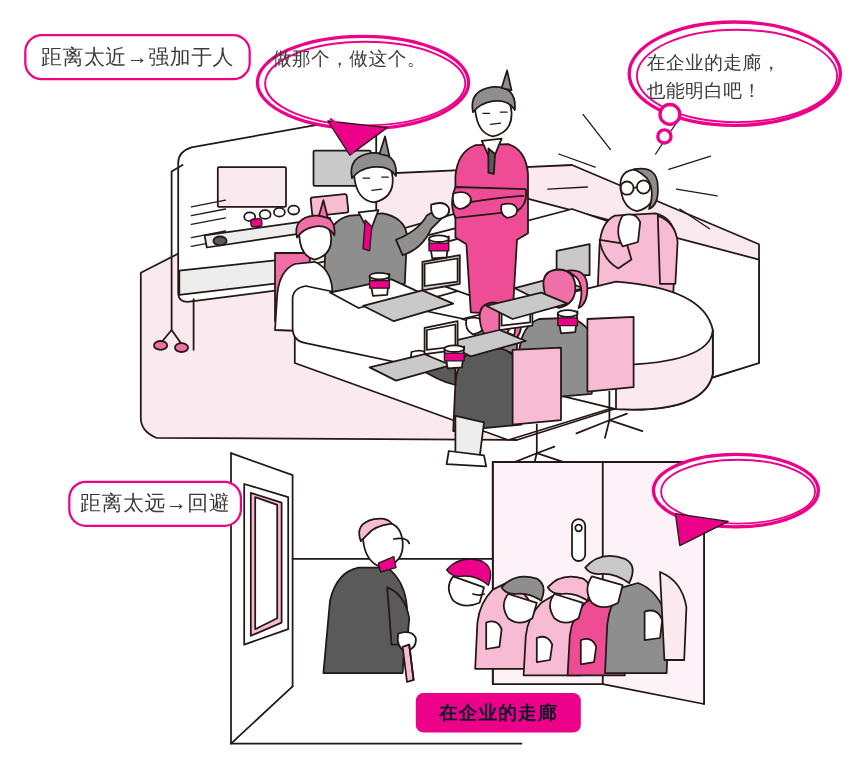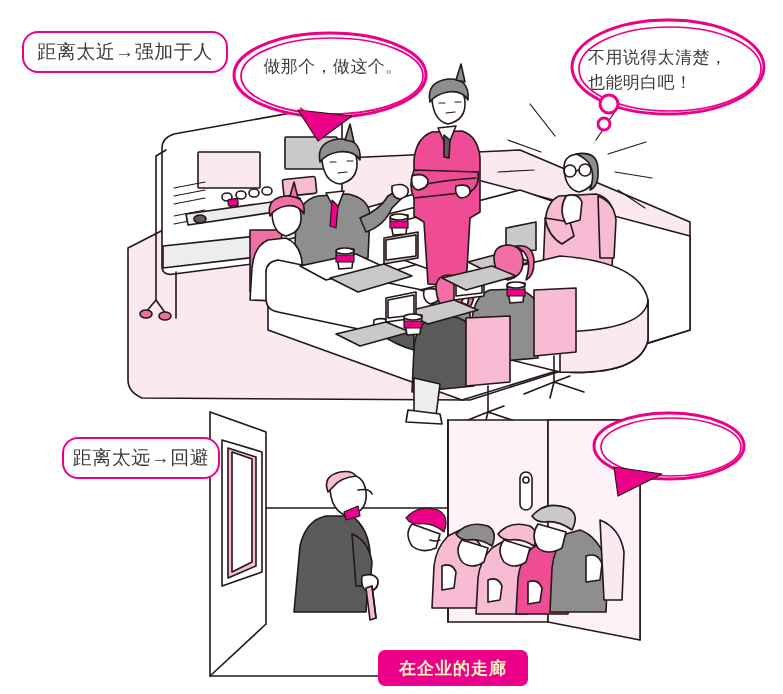--- a/index.html
+++ b/index.html
@@ -24,30 +24,30 @@
     white-space:nowrap;
   }
   #label-close{left:22px;top:31px;width:206px;height:42px;}
   #label-far{left:28px;top:437px;width:158px;height:42px;margin-left:34px;}
 
   
   .bubble-text{
     position:absolute;color:#3a3a3a;font-size:17px;
     line-height:25px;letter-spacing:.4px;white-space:pre-line;
   }
-  #bubble-text-1{left:248px;top:54px;width:170px;text-align:center;}
+  #bubble-text-1{left:248px;top:41px;width:170px;}
   #bubble-text-2{left:588px;top:45px;width:170px;}
   #bubble-text-3{left:594px;top:430px;width:150px;}
 
   
   #caption-banner{
     position:absolute;left:378px;top:630px;width:150px;height:36px;
     background:#EC0089;border-radius:7px;
     display:flex;align-items:center;justify-content:center;
-    color:#fef9c3;font-size:17px;font-weight:bold;letter-spacing:1px;margin-top:20px;
+    color:#0f172a;font-size:17px;font-weight:bold;letter-spacing:1px;
   }
 </style>
 </head>
 <body>
 
 <div id="stage">
 
   <svg class="art" viewBox="0 0 783 694">
     <defs>
       <style>
@@ -336,19 +336,19 @@
       <path class="fMG" d="M614 467 L662 474 L618 496 Z" stroke="none"></path>
     </g>
   </svg>
 
   <div class="label-box" id="label-close">距离太近→强加于人</div>
 
   <div class="label-box" id="label-far">距离太远→回避</div>
 
   <div class="bubble-text" id="bubble-text-1">做那个，做这个。</div>
 
-  <div class="bubble-text" id="bubble-text-2">不用说得太清楚，
+  <div class="bubble-text" id="bubble-text-2">在企业的走廊，
 也能明白吧！</div>
 
 
   <div id="caption-banner">在企业的走廊</div>
 
 </div>
 
 </body></html>

